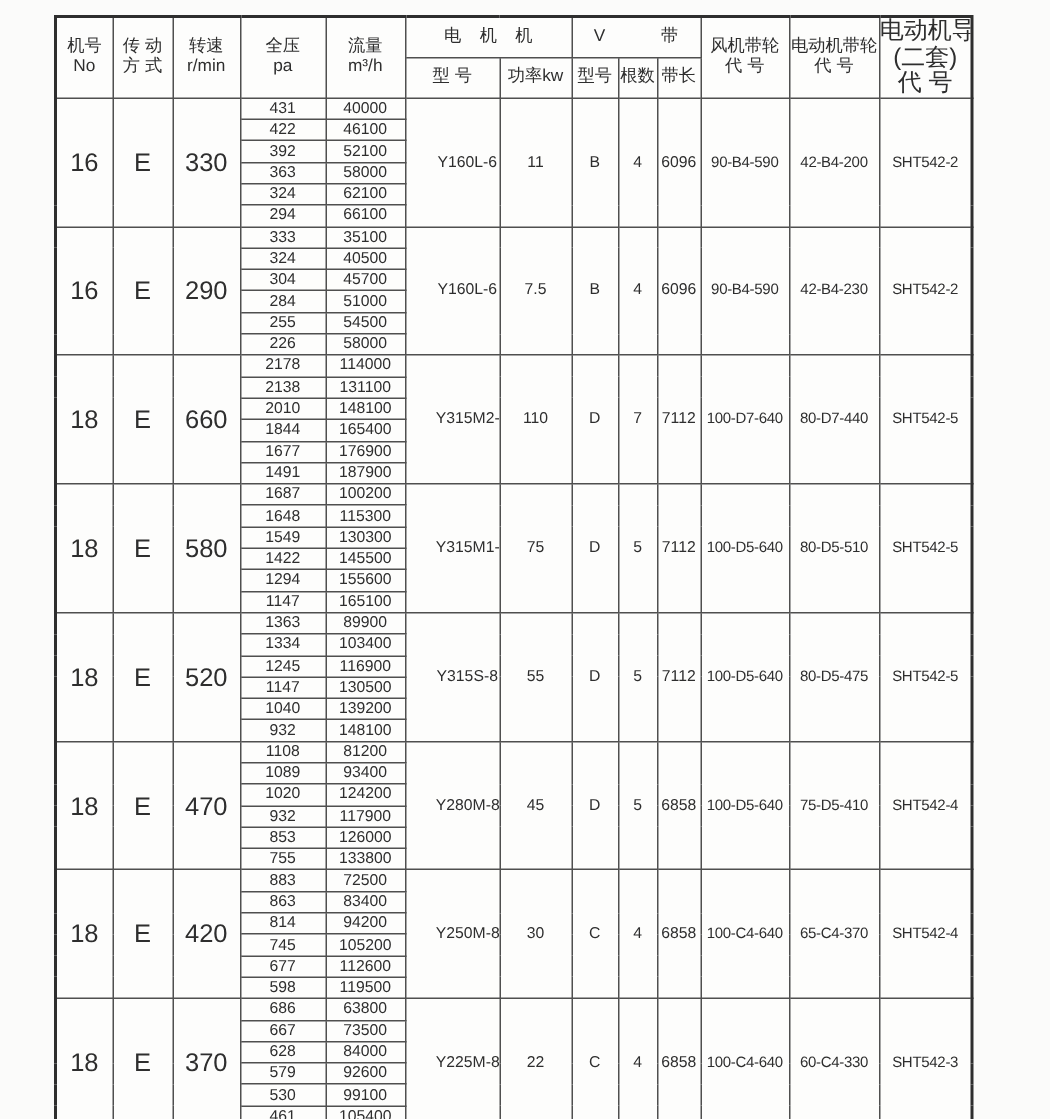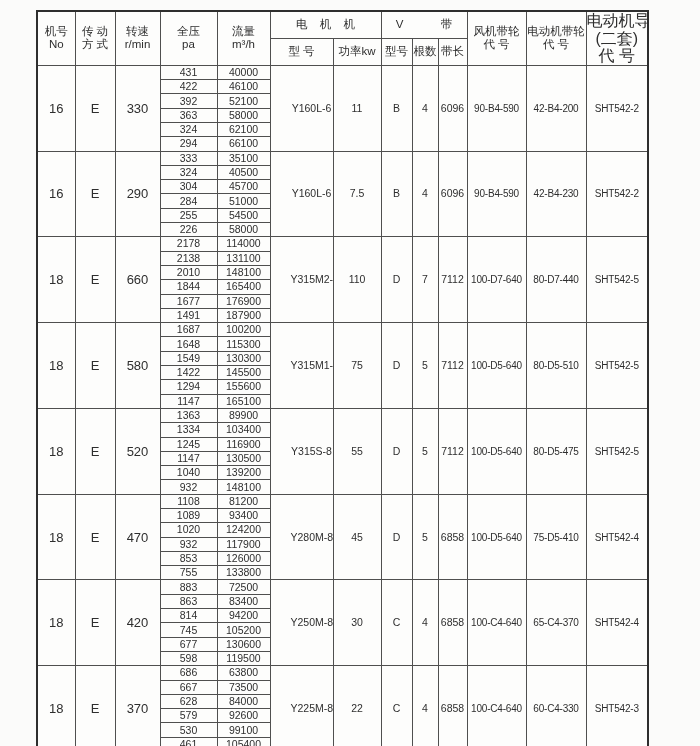--- a/index.html
+++ b/index.html
@@ -35,21 +35,21 @@
     line-height: 1.18;
     height: 22px;
   }
   thead tr:first-child th { border-top: 2px solid #2e2e2e; }
   tbody td {
     font-size: 10.5px;
     height: 13.3px;
     line-height: 13px;
   }
   tr.group-start td { border-top: 1.6px solid #2e2e2e; }
-  td.cell-machine-no, td.cell-speed, td.cell-drive-mode { font-size: 13px; margin-left: 24px; }
+  td.cell-machine-no, td.cell-speed, td.cell-drive-mode { font-size: 17px; margin-left: 24px; }
   td.cell-motor-model { font-size: 10.5px; padding-left: 20px; }
   td.cell-fan-pulley, td.cell-motor-pulley, td.cell-motor-rail {
     font-size: 10px;
     letter-spacing: -0.2px;
   }
   th.group-motor { word-spacing: 9px; }
   th.group-vbelt { word-spacing: 34px; }
   th .ln { display: block; }
   th.three-line { font-size: 16px; line-height: 1.1; }
 </style>
@@ -352,21 +352,21 @@
         <tr>
           <td class="cell-pressure">814</td>
           <td class="cell-flow">94200</td>
         </tr>
         <tr>
           <td class="cell-pressure">745</td>
           <td class="cell-flow">105200</td>
         </tr>
         <tr>
           <td class="cell-pressure">677</td>
-          <td class="cell-flow">130600</td>
+          <td class="cell-flow">112600</td>
         </tr>
         <tr>
           <td class="cell-pressure">598</td>
           <td class="cell-flow">119500</td>
         </tr>
         <tr class="group-start">
           <td rowspan="6" class="cell-machine-no">18</td>
           <td rowspan="6" class="cell-drive-mode">E</td>
           <td rowspan="6" class="cell-speed">370</td>
           <td class="cell-pressure">686</td>

